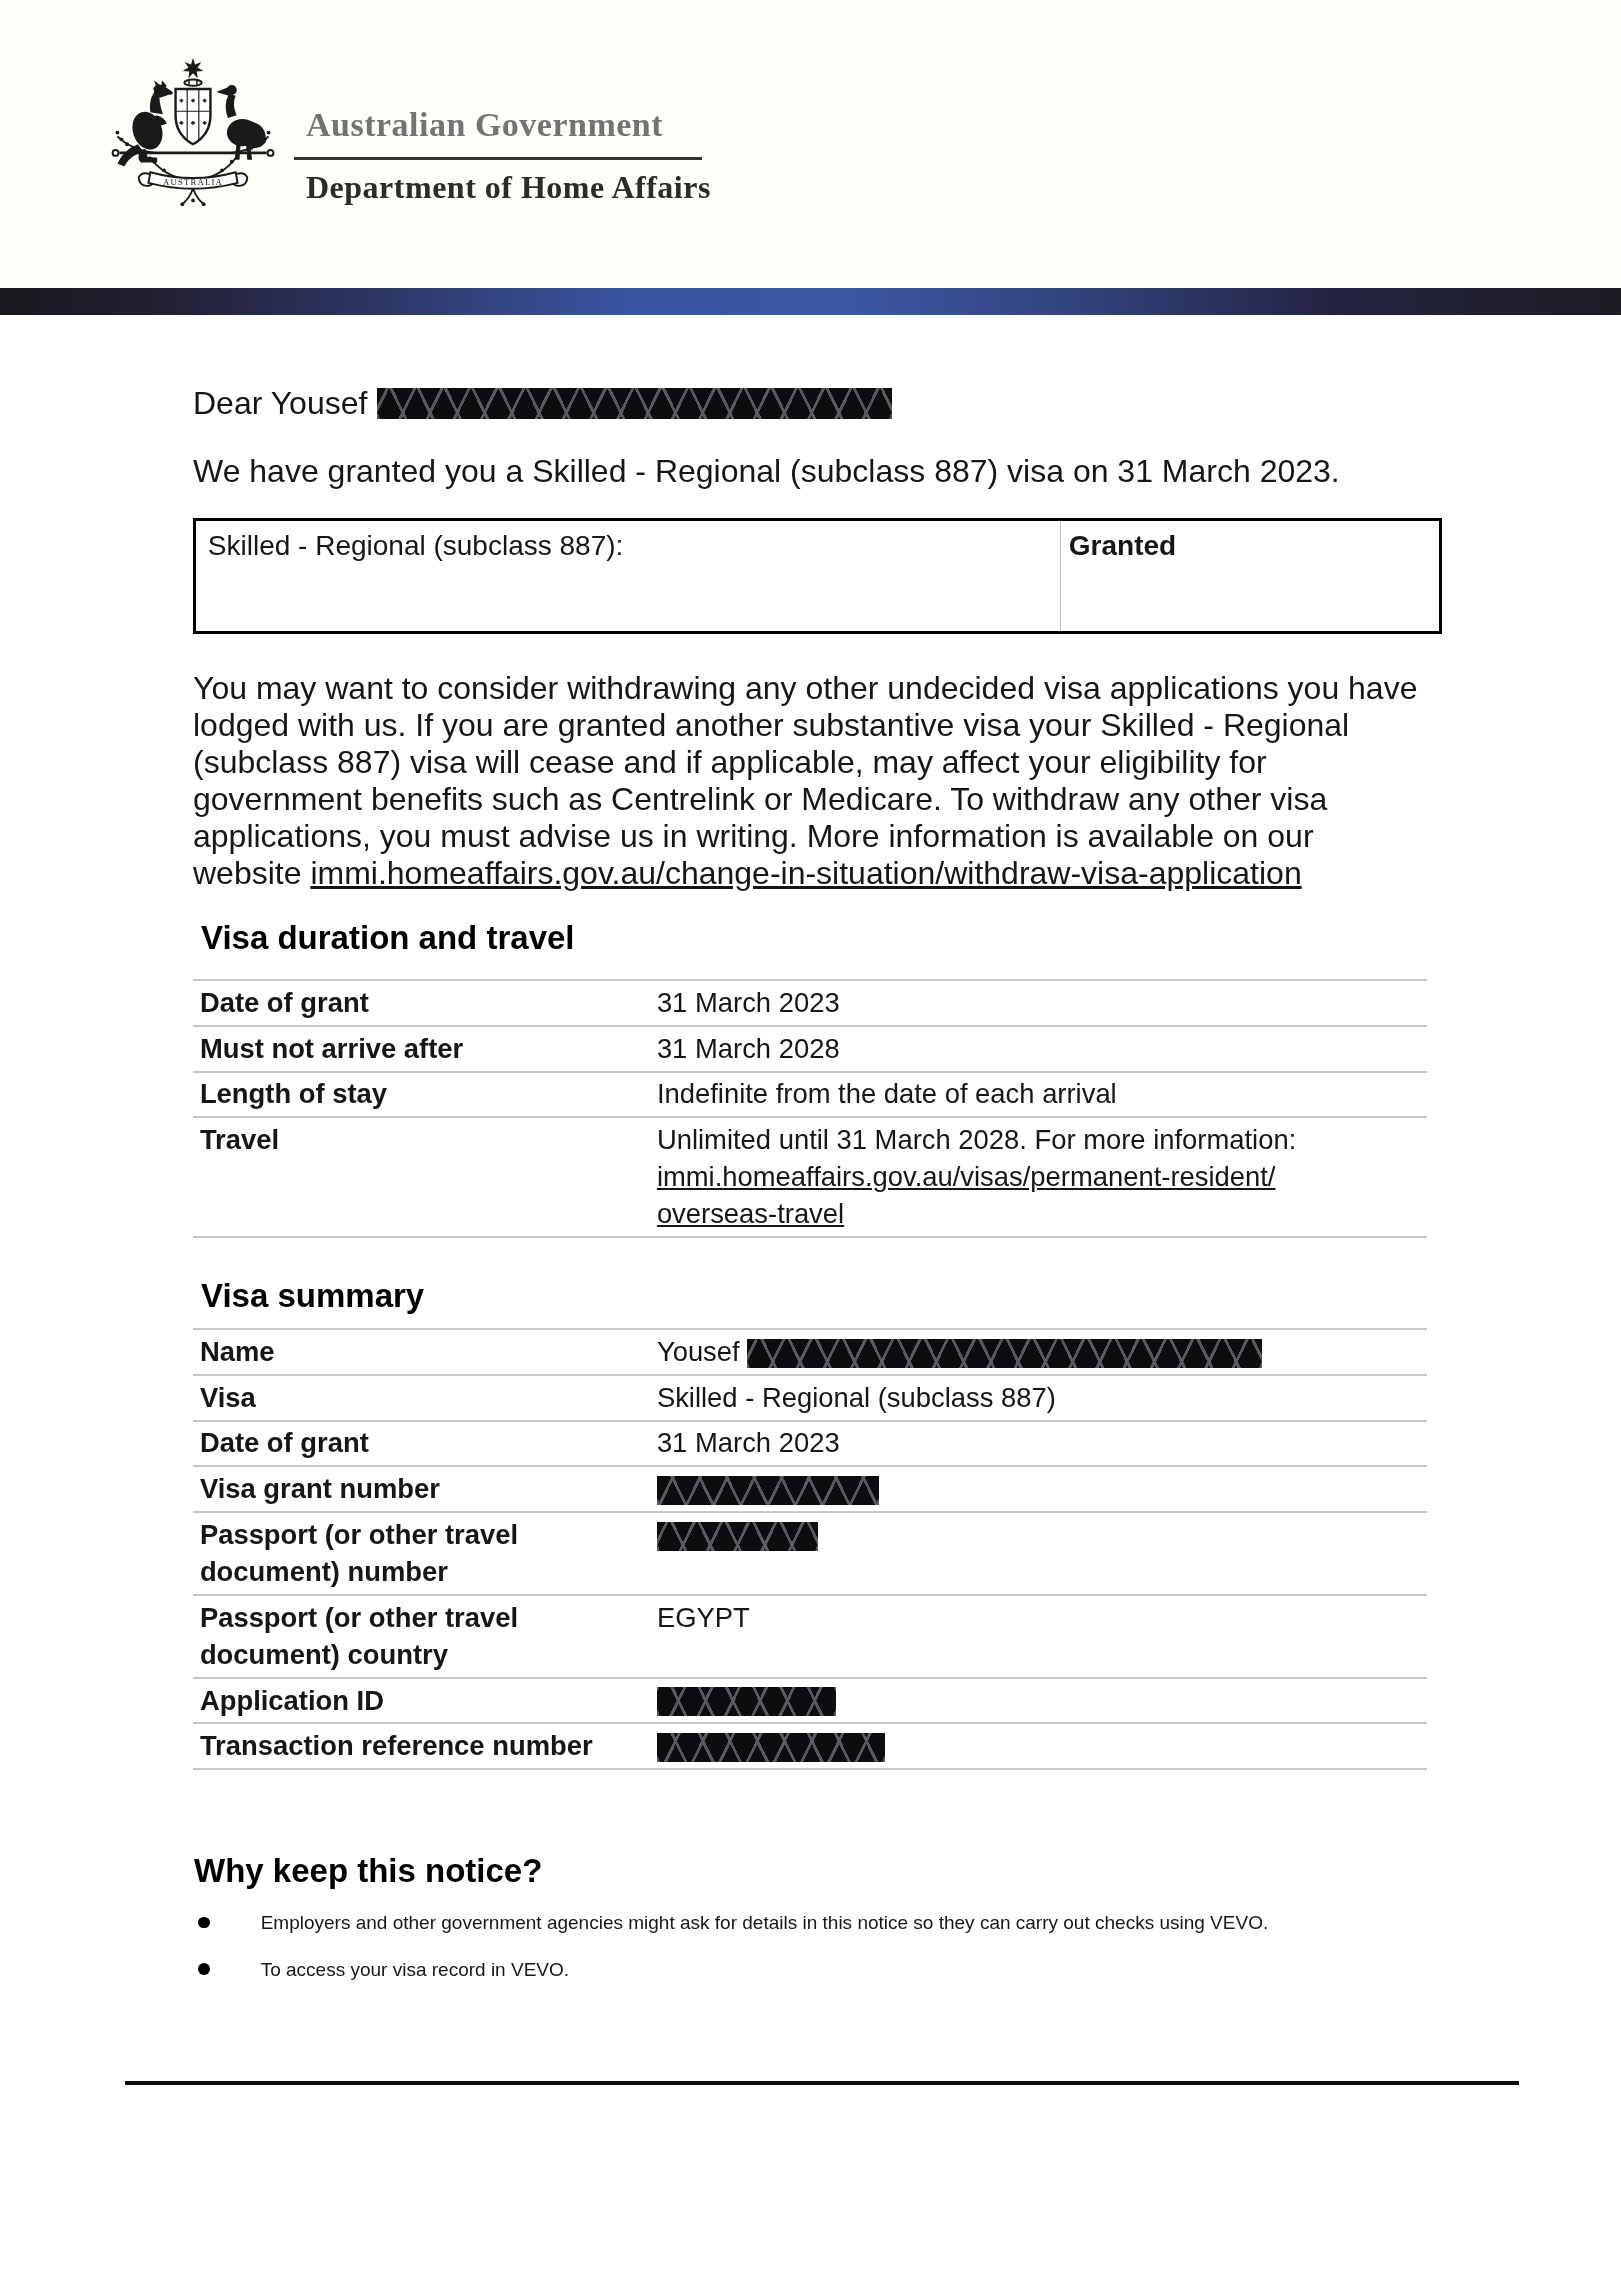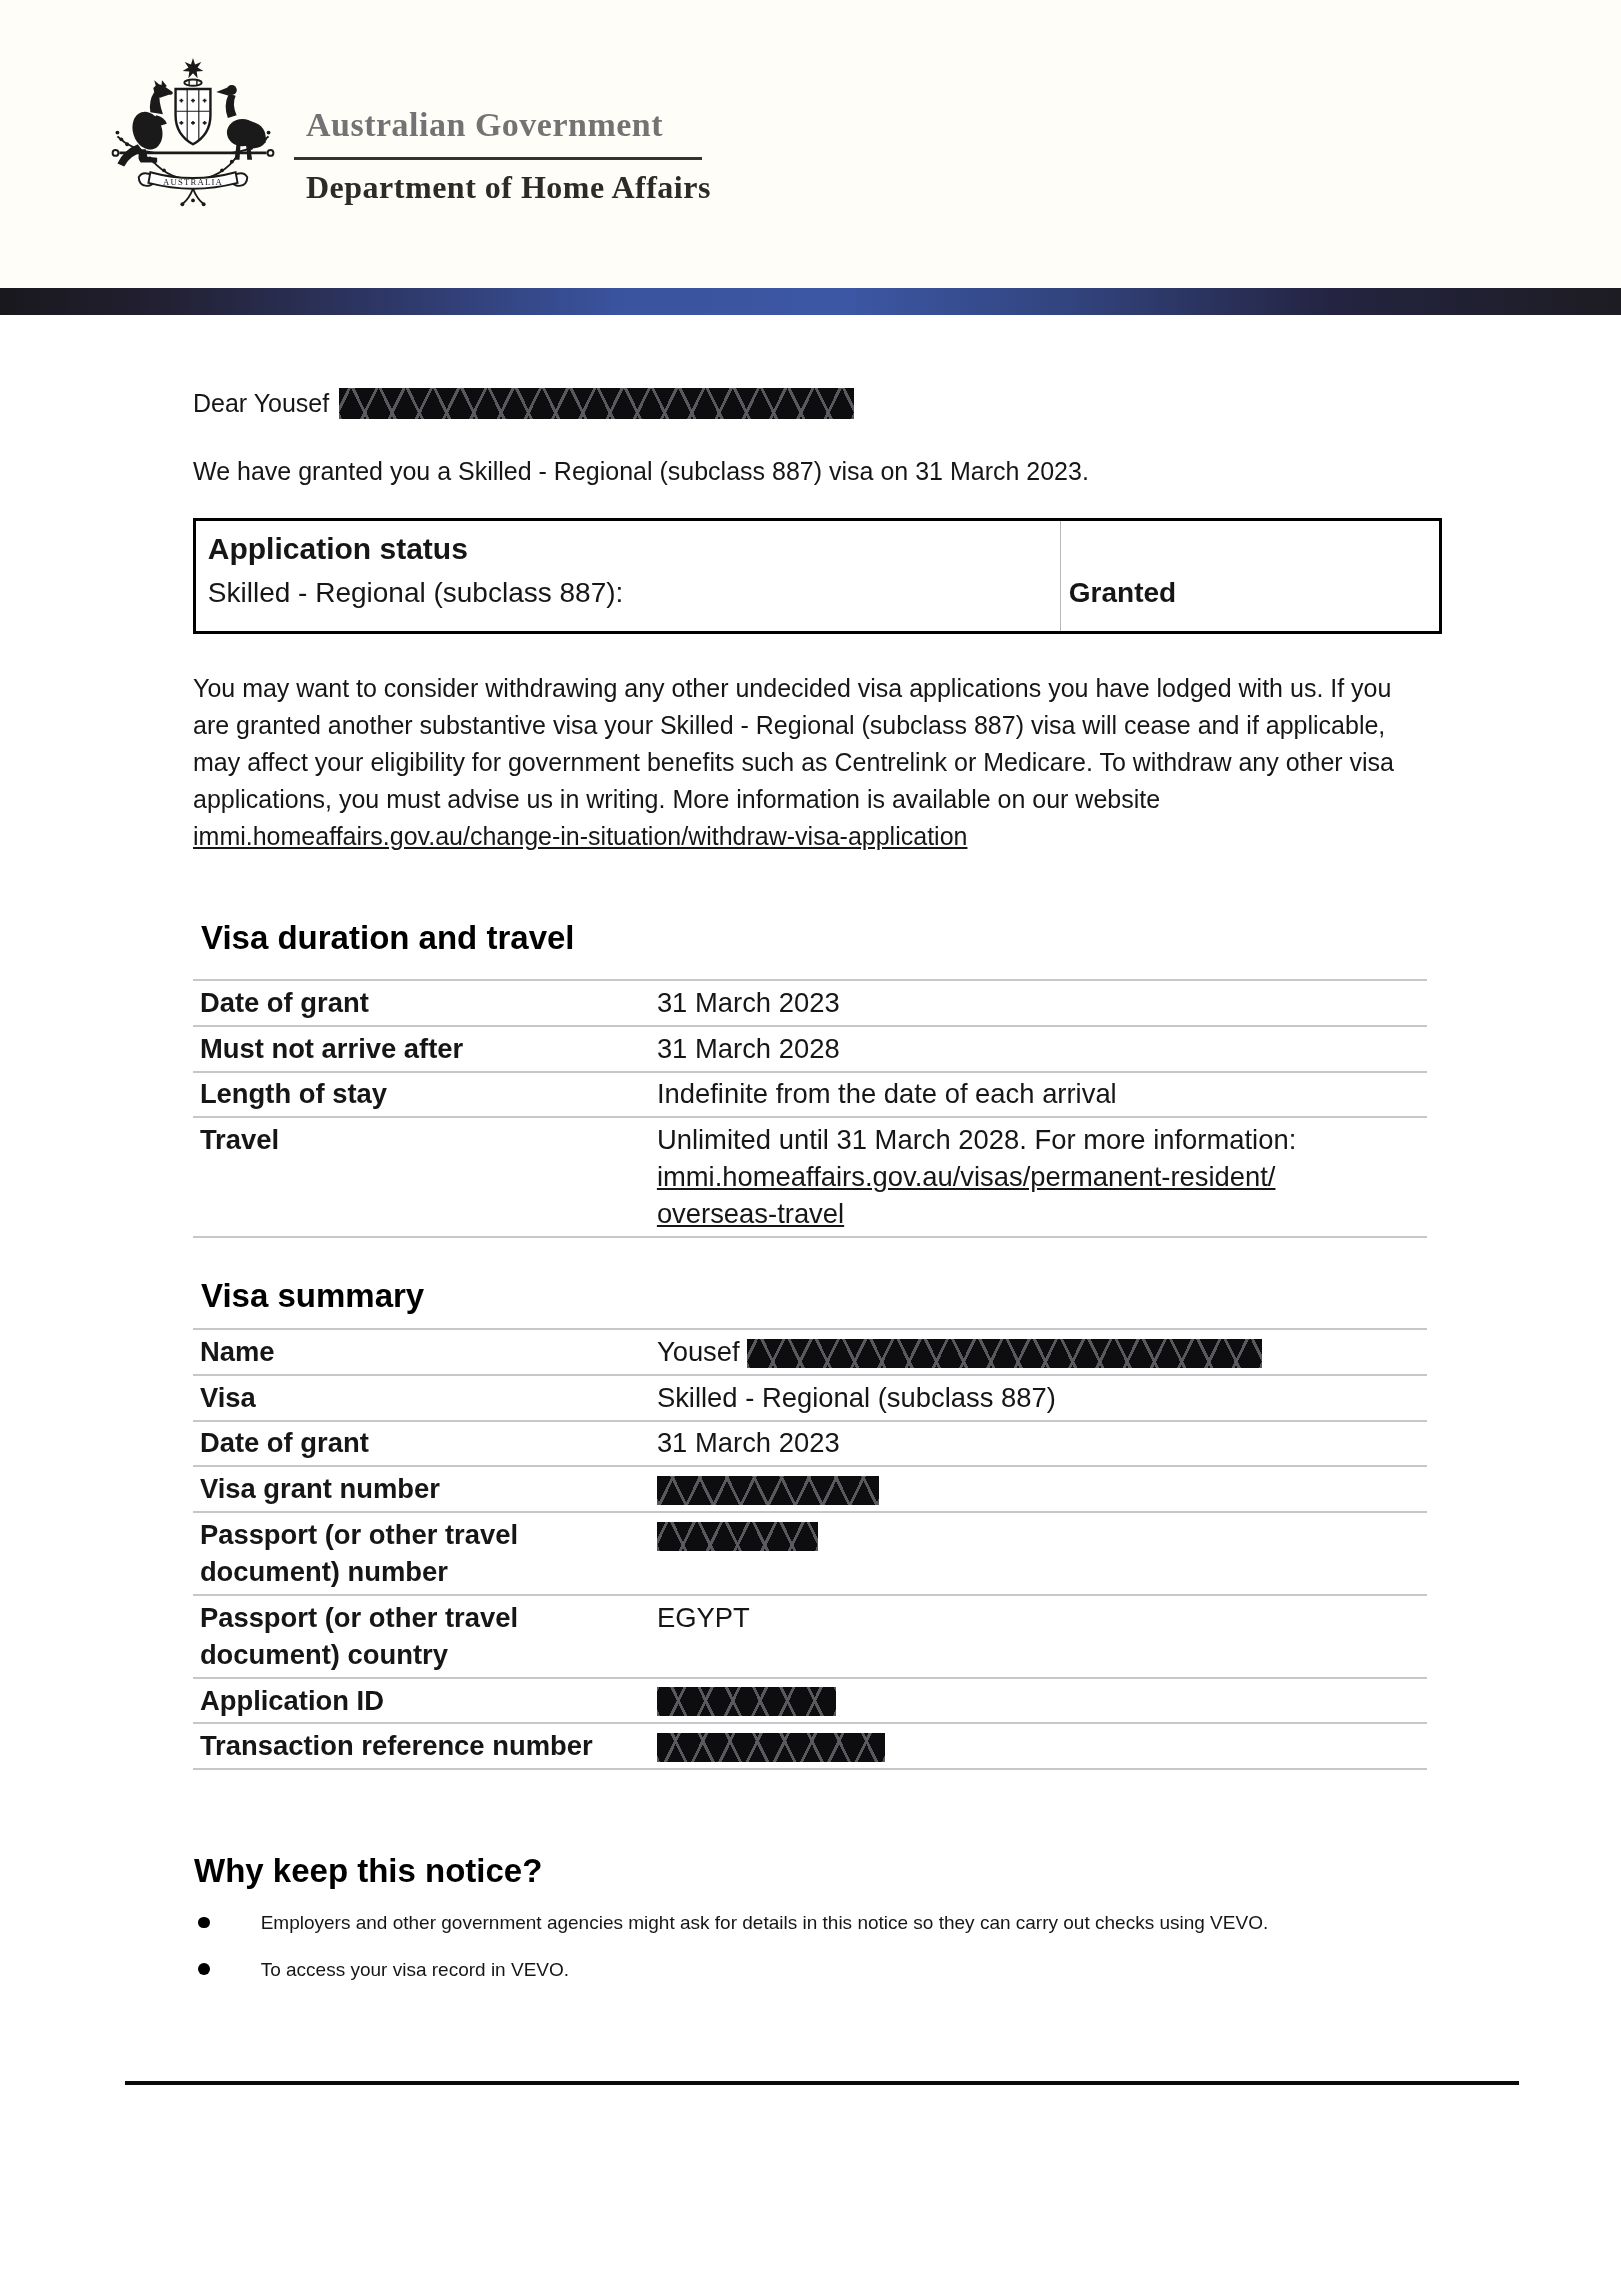--- a/index.html
+++ b/index.html
@@ -26,21 +26,21 @@
     font-size:32px; color:#2b2b28; letter-spacing:0.5px;
   }
   #grad-bar {
     left:0; top:288px; width:1621px; height:27.4px;
     background:linear-gradient(90deg,
       #19181d 0%, #222032 10%, #2c3460 22%, #3a539e 38%,
       #3c57a4 52%, #32447e 66%, #242442 82%, #1d1c22 100%);
   }
 
   
-  .bodytext { font-size:25px; line-height:37px; color:#161616;justify-content:space-between; }
+  .bodytext { font-size:32px; line-height:37px; color:#161616;justify-content:space-between; }
   #greeting { left:193px; top:385px; display:flex; align-items:center; }
   #intro    { left:193px; top:453px; }
 
   
   .redact {
     display:inline-block; height:29px; vertical-align:-6.9px;
     background-color:#0d0d0f;
     background-image:
       repeating-linear-gradient(64deg,  rgba(92,92,98,0.95) 0 2.9px, transparent 2.9px 24.5px),
       repeating-linear-gradient(-64deg, rgba(92,92,98,0.95) 0 2.9px, transparent 2.9px 24.5px);
@@ -183,21 +183,20 @@
 
 <div class="abs bodytext" id="greeting">
   <span>Dear Yousef</span>
   <span class="redact" style="width:515px"></span>
 </div>
 
 <div class="abs bodytext" id="intro">We have granted you a Skilled - Regional (subclass 887) visa on 31 March 2023.</div>
 
 <div class="abs" id="status-box">
   <div id="status-vline"></div>
-  <div id="status-title">Application status</div>
   <div id="status-row">
     <span>Skilled - Regional (subclass 887):</span>
     <span id="status-granted">Granted</span>
   </div>
 </div>
 
 <div class="abs bodytext" id="withdraw-para">
   <span>You may want to consider withdrawing any other undecided visa applications you have lodged with us. If you are granted another substantive visa your Skilled - Regional (subclass 887) visa will cease and if applicable, may affect your eligibility for government benefits such as Centrelink or Medicare. To withdraw any other visa applications, you must advise us in writing. More information is available on our website </span><a class="doclink">immi.homeaffairs.gov.au/change-in-situation/withdraw-visa-application</a>
 </div>
 

